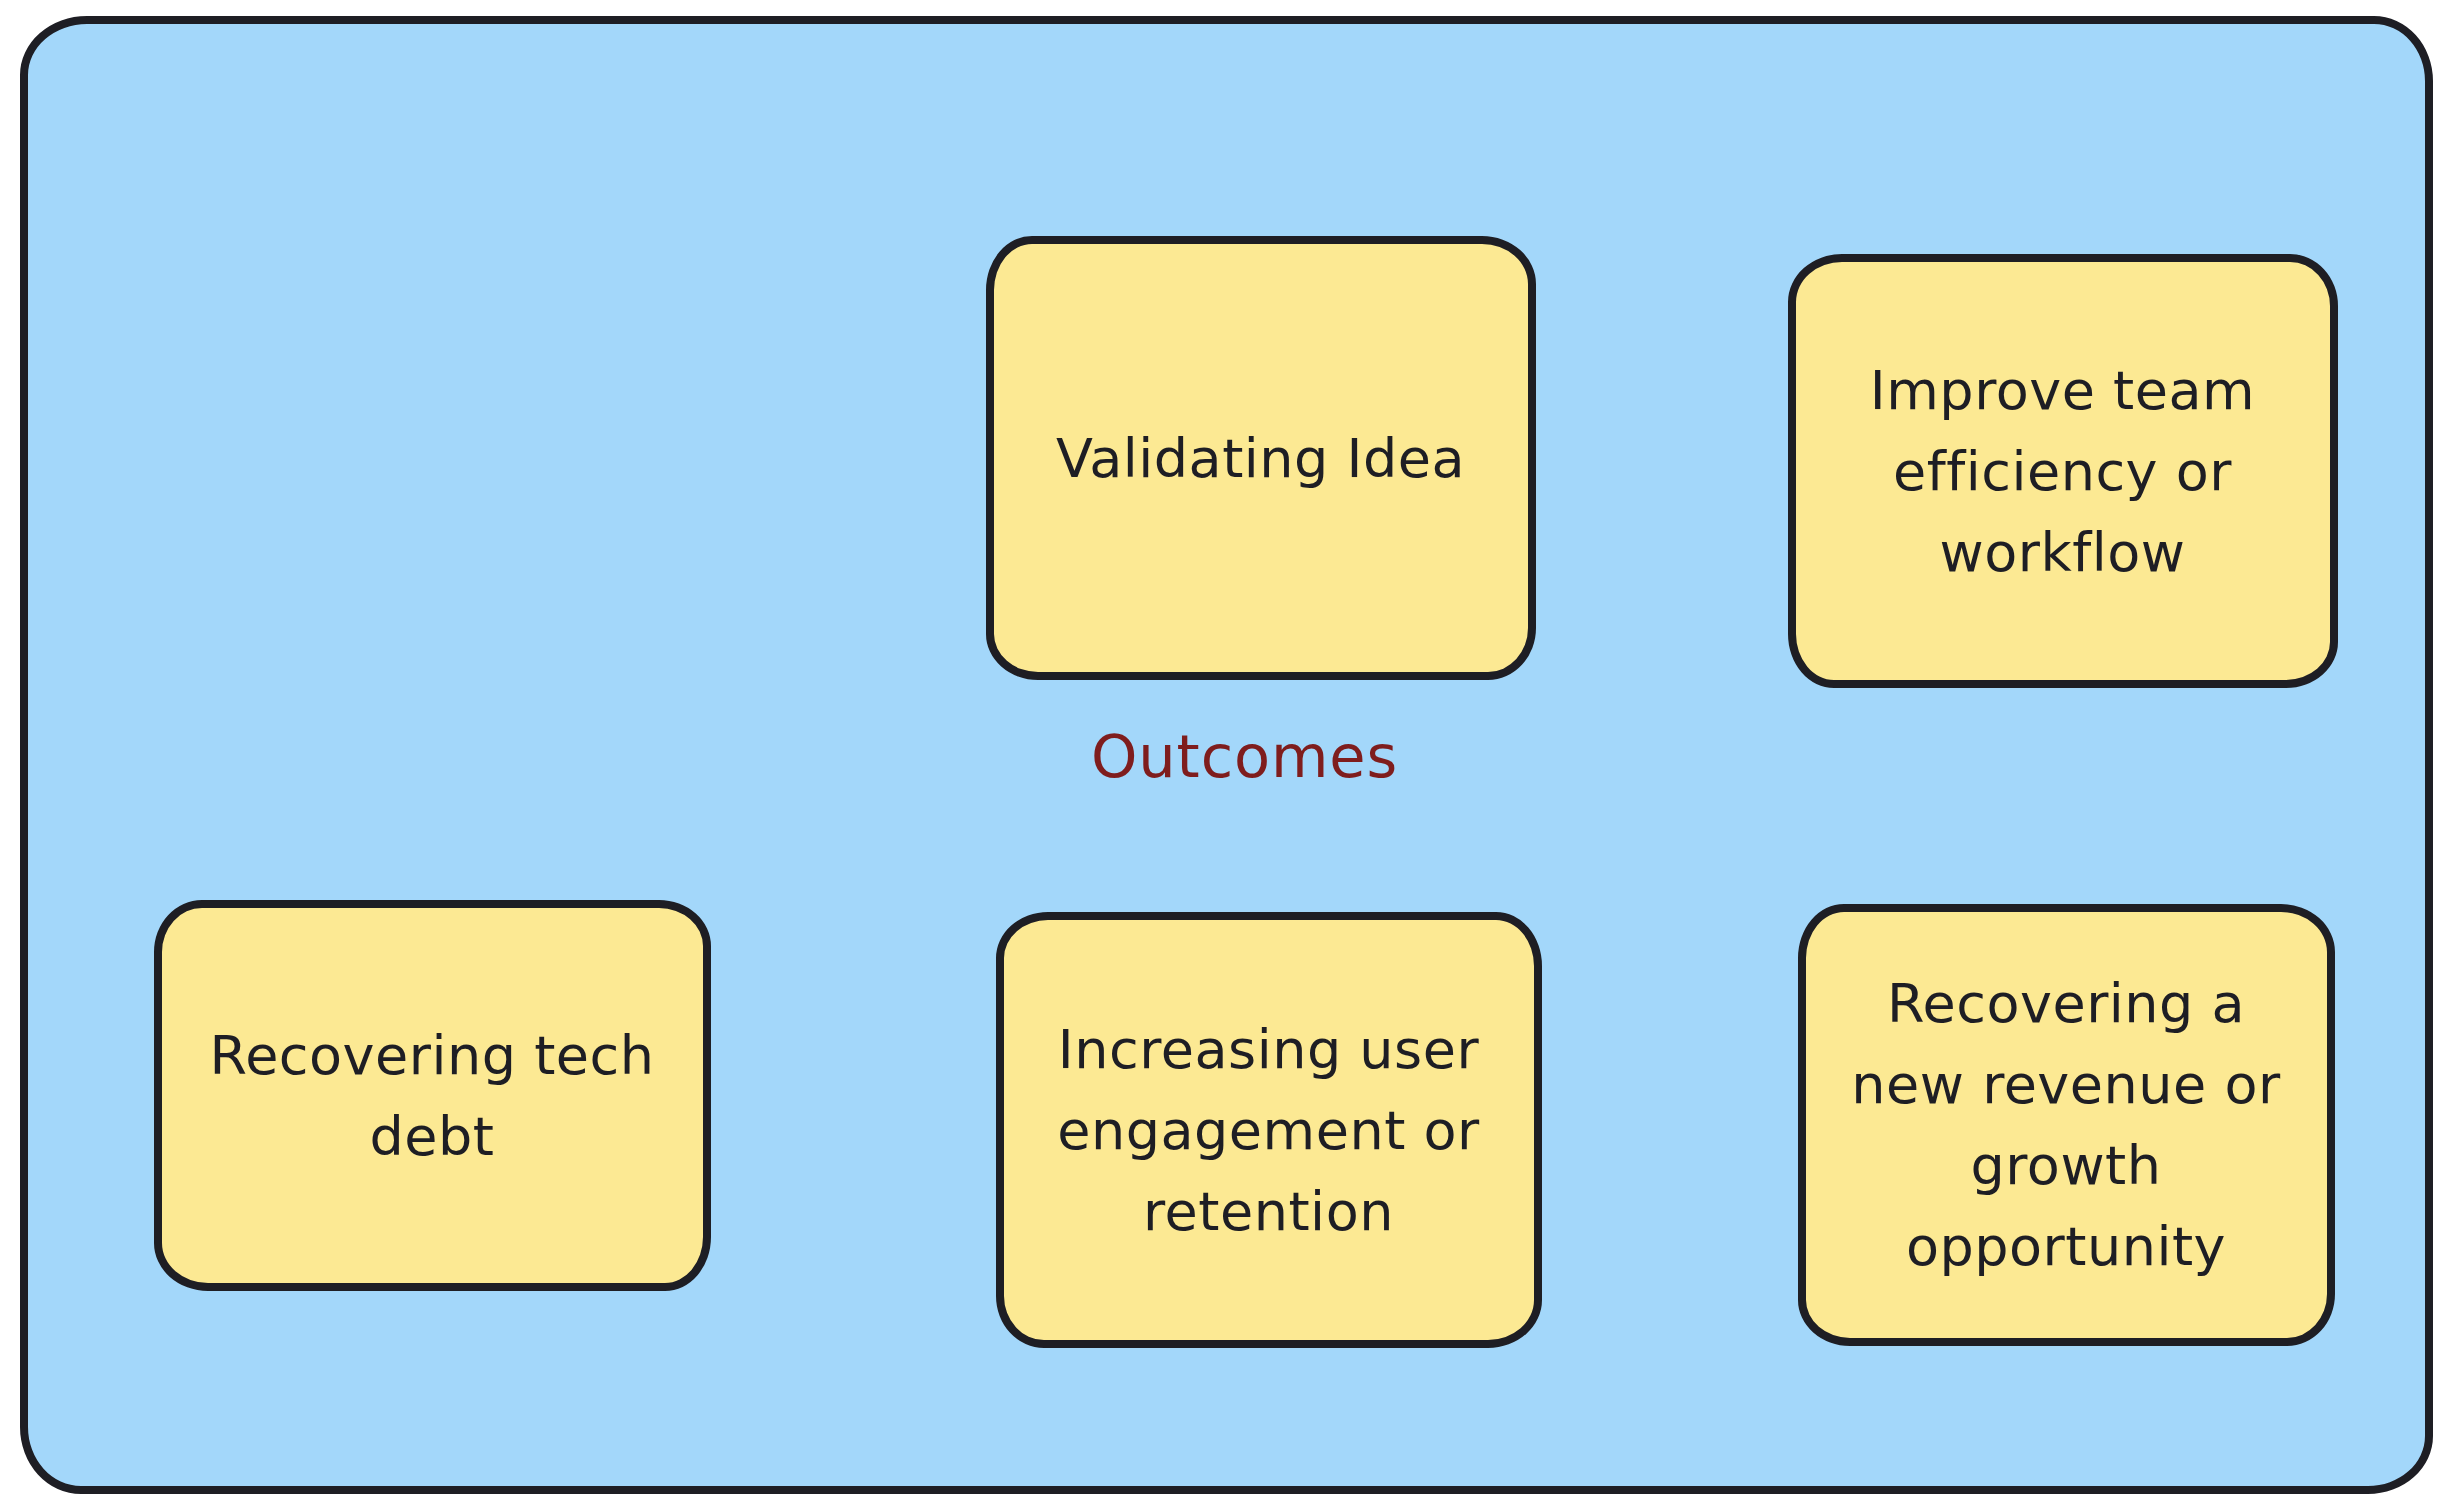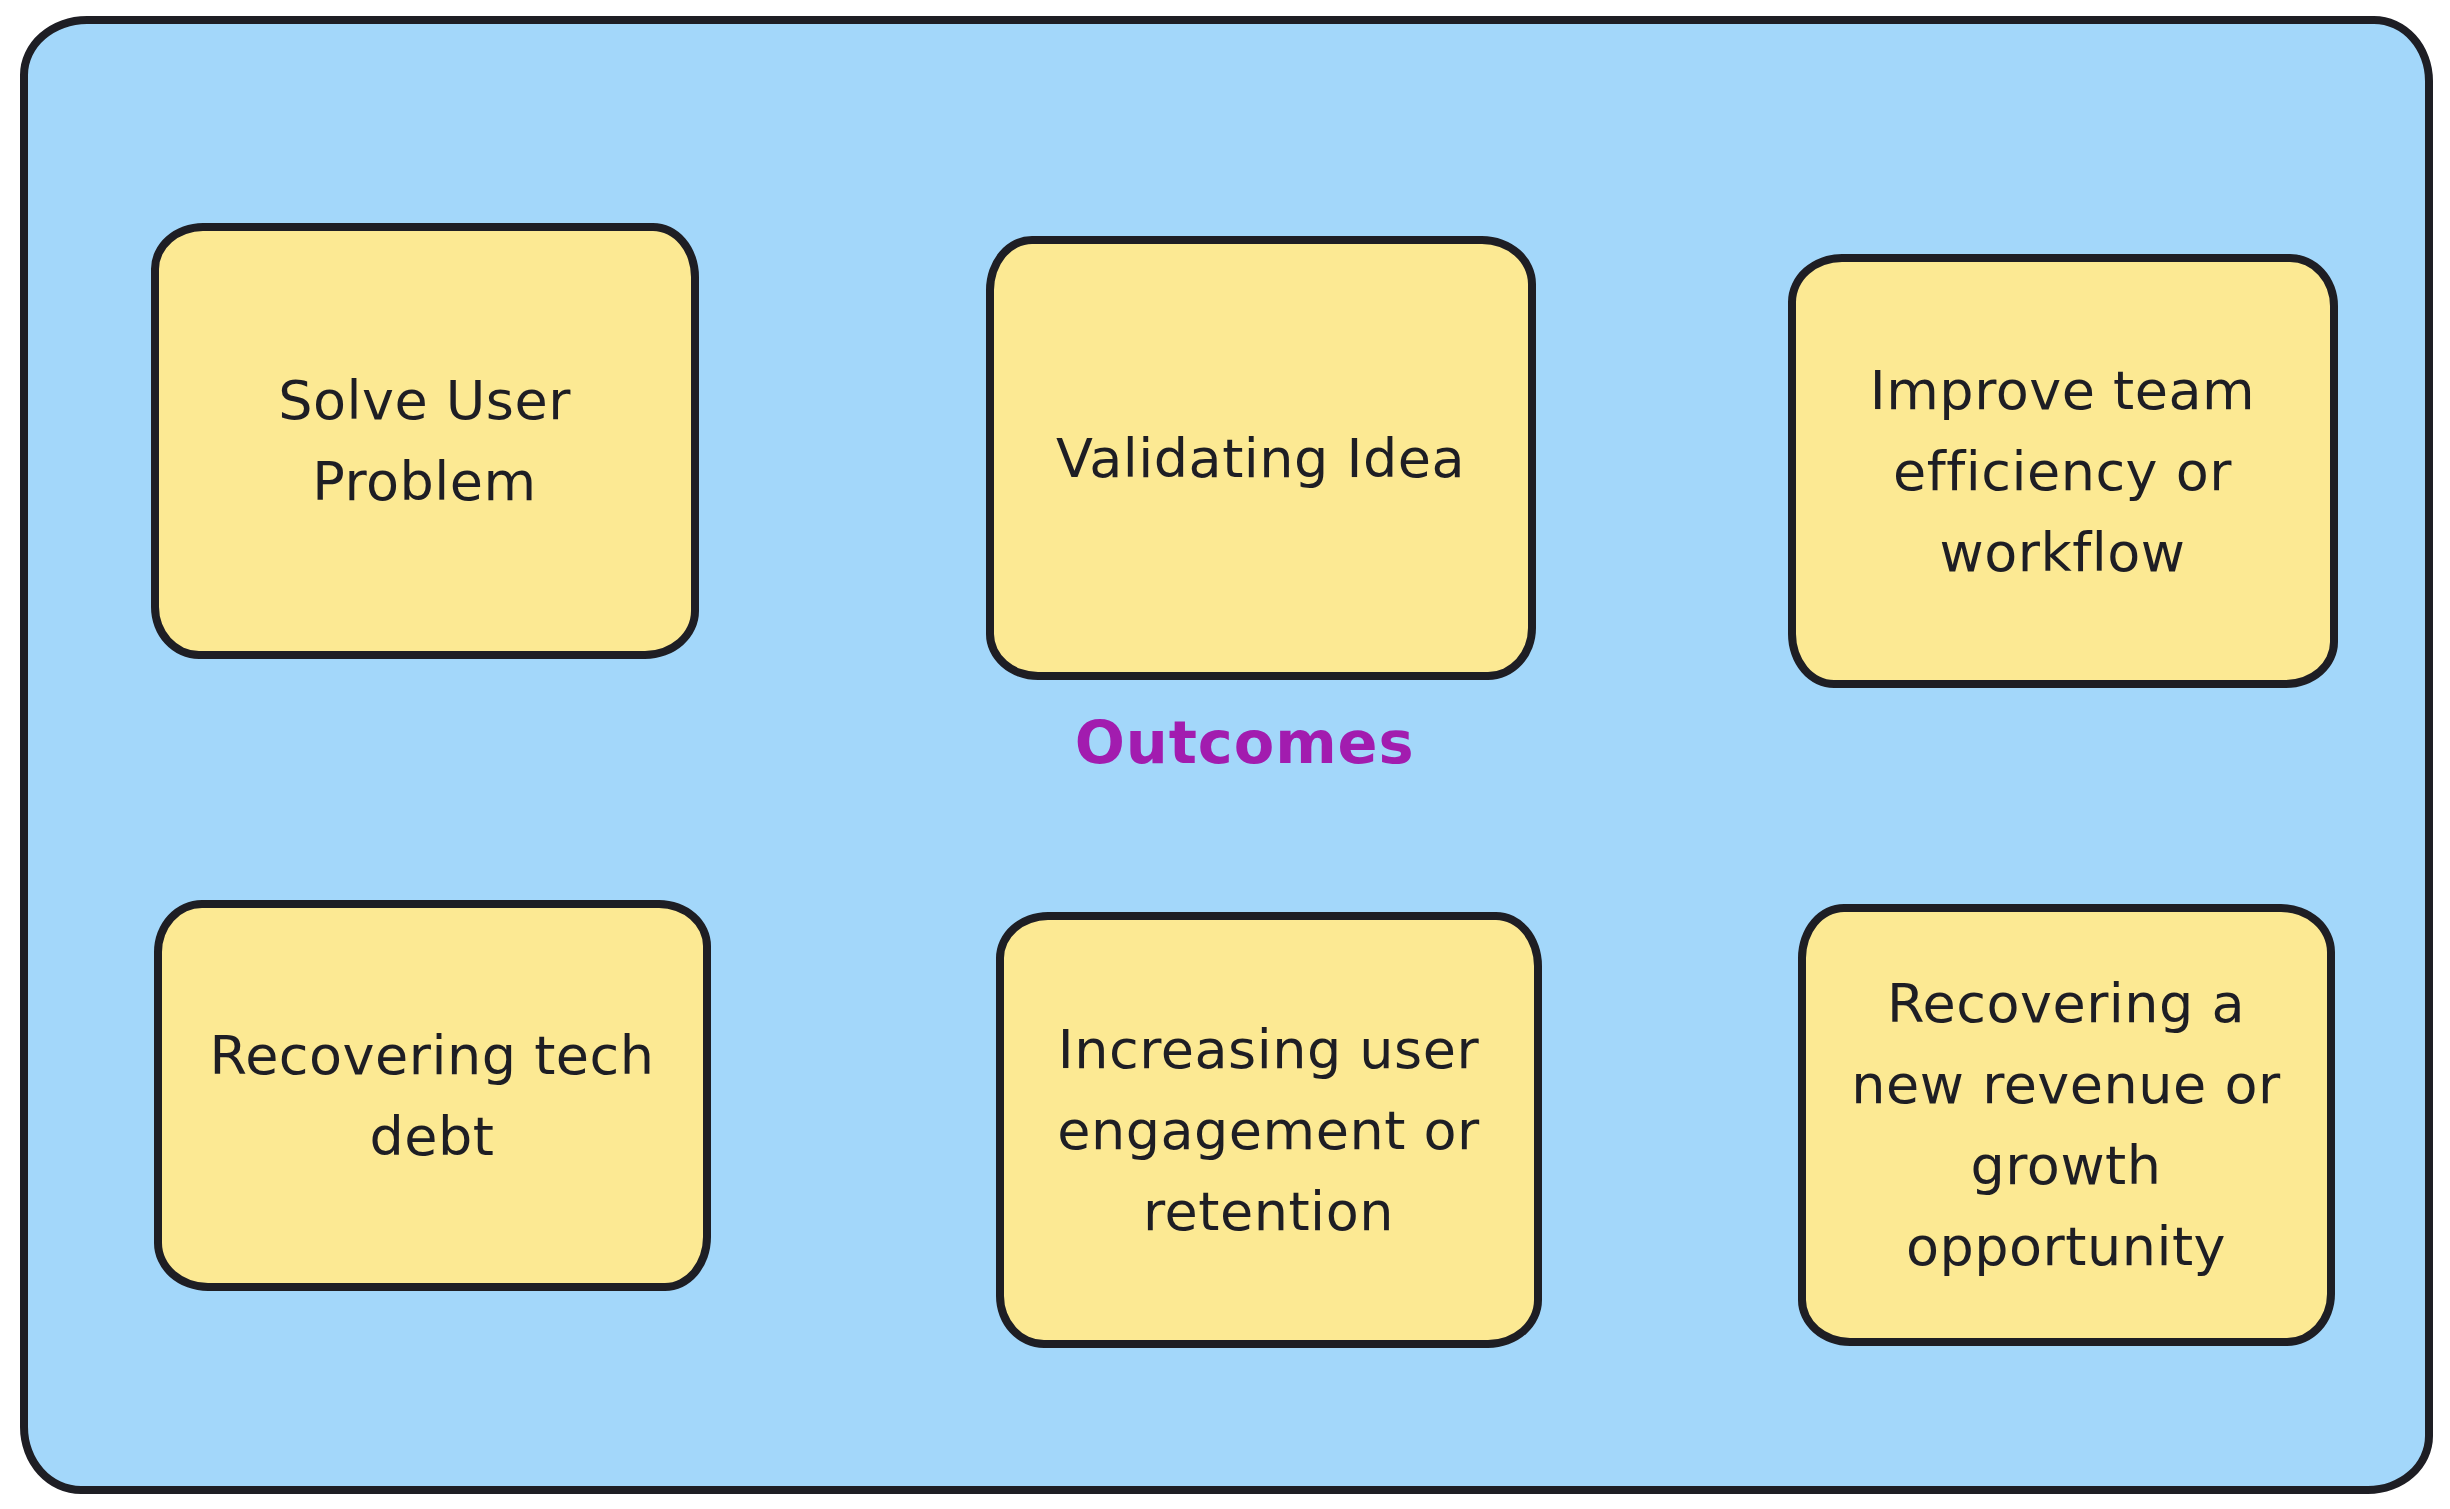--- a/index.html
+++ b/index.html
@@ -53,37 +53,36 @@
         border-radius: 54px 48px 52px 46px / 48px 52px 46px 54px; }
   .c4 { left: 126px;  top: 876px; width: 557px; height: 391px; padding: 0 28px;
         border-radius: 48px 52px 46px 54px / 52px 46px 54px 48px; }
   .c5 { left: 968px; top: 888px; width: 546px; height: 436px; padding: 0 28px;
         border-radius: 52px 46px 54px 48px / 46px 54px 48px 52px; }
   .c6 { left: 1770px; top: 880px; width: 537px; height: 442px; padding: 0 28px;
         border-radius: 46px 54px 48px 52px / 54px 48px 52px 46px; }
   
   .outcomes {
     position: absolute;
-    top: 684px;
+    top: 698px;
     left: 50%;
     transform: translateX(calc(-50% + 18.6px));
-    color: #a21caf;
+    color: #7f1d1d;
     font-size: 59px;
-    font-weight: 700;
+    font-weight: 400;
     letter-spacing: 0.9px;
     white-space: nowrap;
   }
 </style>
 </head>
 <body>
 
 <div class="stage">
   <div class="board">
 
-    <div class="card c1">Solve User Problem</div>
 
     <div class="card c2">Validating Idea</div>
 
     <div class="card c3">Improve team efficiency or workflow</div>
 
     <div class="outcomes">Outcomes</div>
 
     <div class="card c4">Recovering tech debt</div>
 
     <div class="card c5">Increasing user engagement or retention</div>

